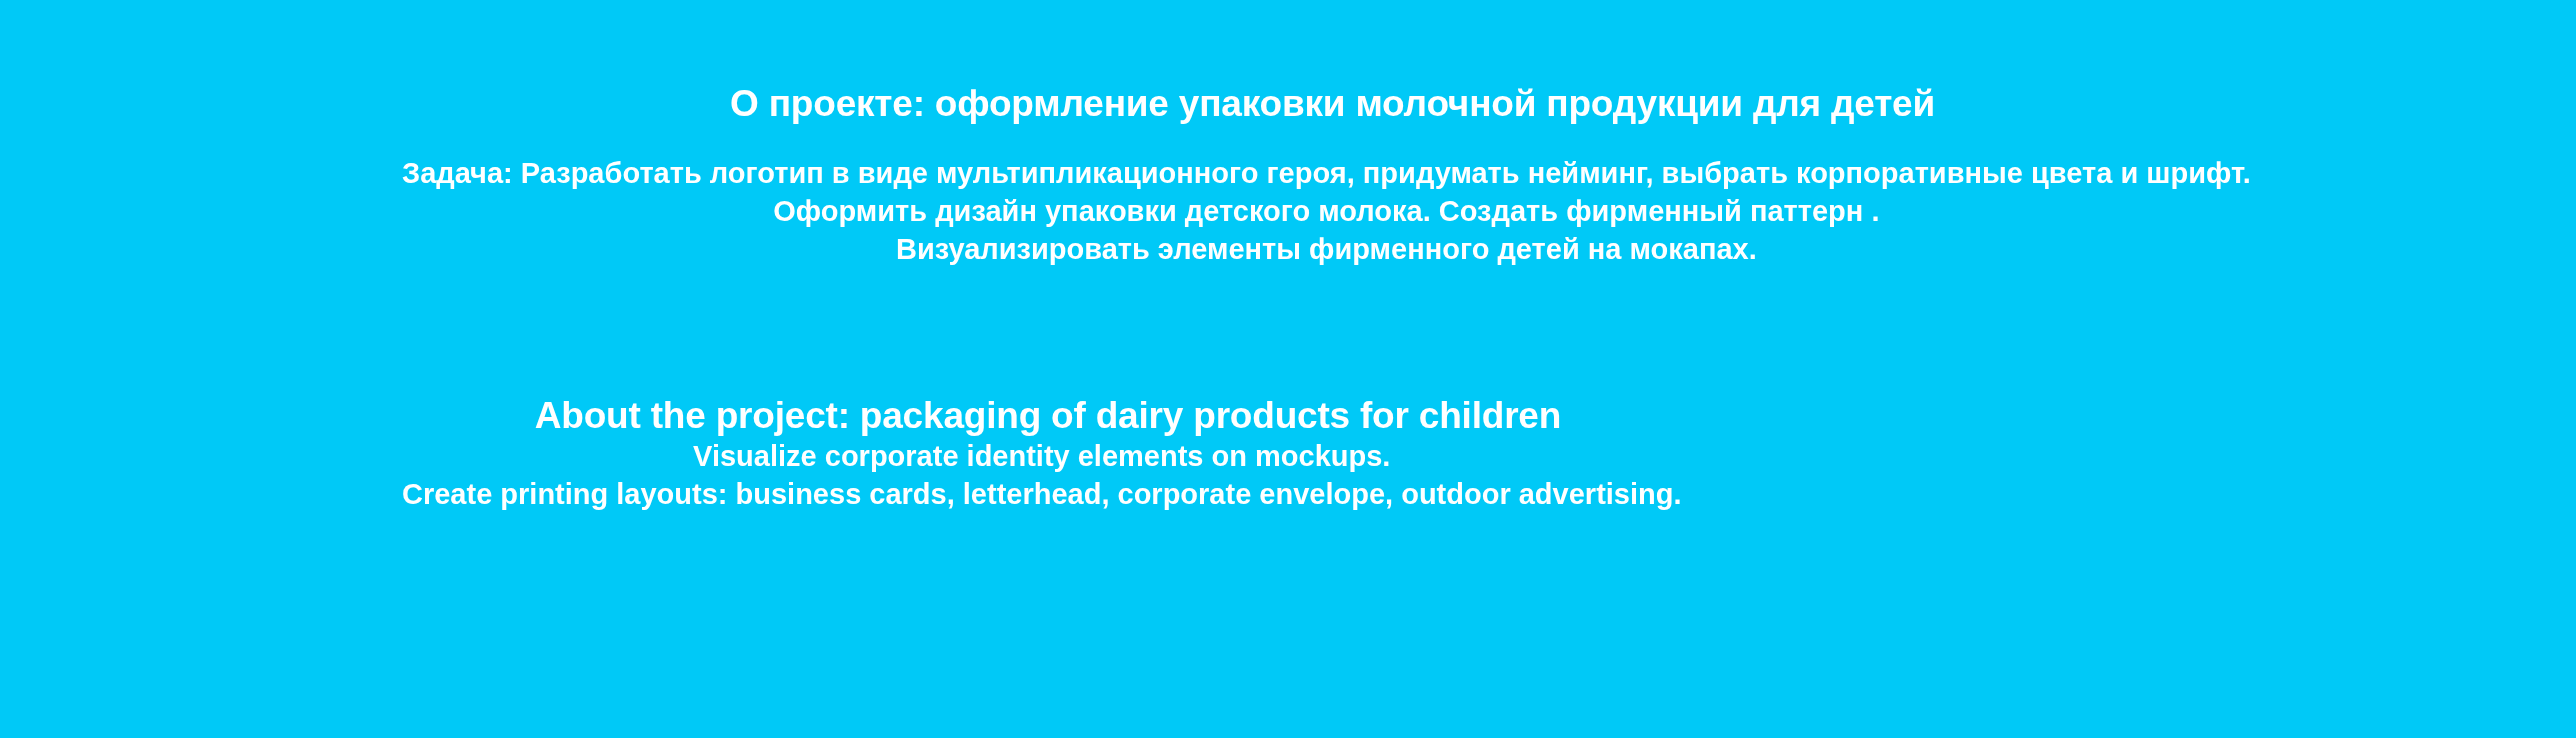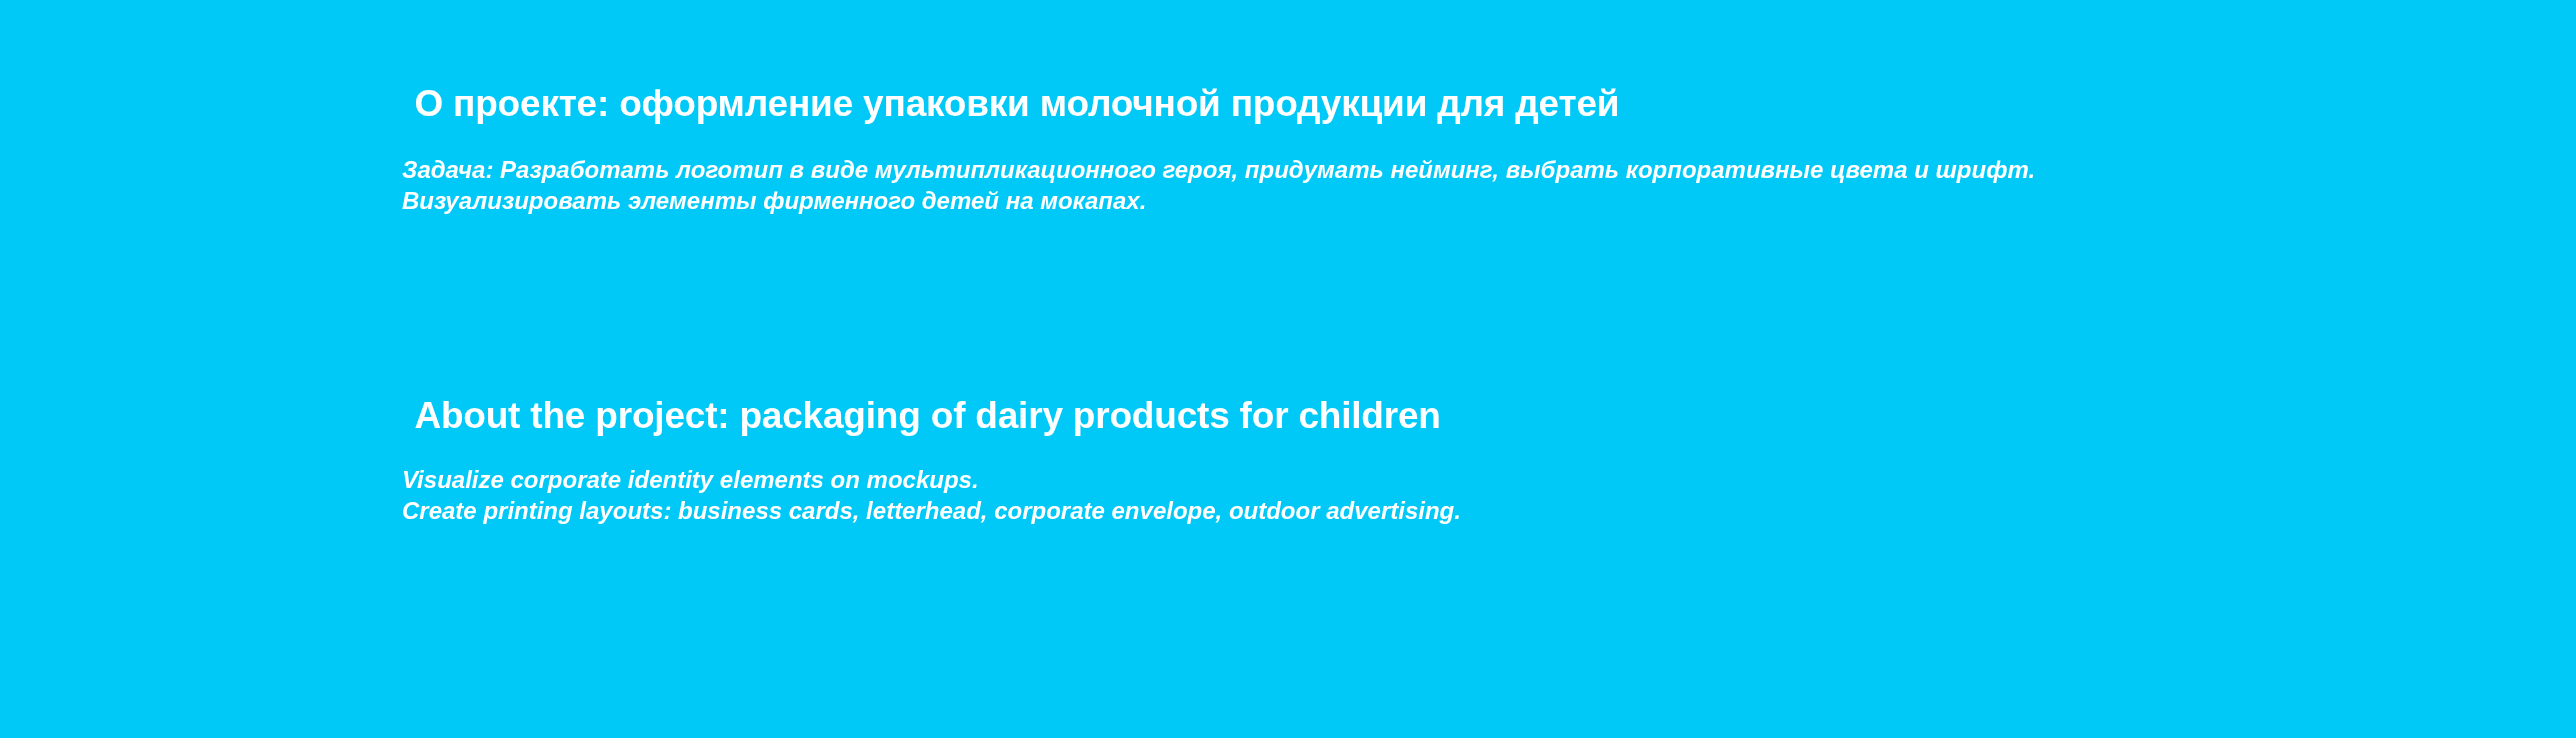--- a/index.html
+++ b/index.html
@@ -12,69 +12,69 @@
     background: #00c9f7;
     font-family: "Liberation Sans", sans-serif;
     overflow: hidden;
   }
   .page {
     position: relative;
     width: 2154px;
     height: 738px;
     background: #00c9f7;
     box-sizing: border-box;
+    text-align: center;
   }
   .block {
     position: absolute;
     left: 402px;
     color: #ffffff;
   }
   .heading {
     font-size: 37px;
     font-weight: bold;
     letter-spacing: -0.2px;
     white-space: nowrap;
     line-height: 1.1;
     color: #ffffff;
   }
   .body-line {
-    font-size: 24px;
+    font-size: 29px;
     font-weight: bold;
     line-height: 1.32;
     white-space: nowrap;
     color: #ffffff;
-    font-style: italic;
   }
   #ru-block {
     top: 84px;
   }
   #ru-block .heading {
     margin-left: 12.4px;
     margin-bottom: 29px;
   }
   #en-block {
     top: 396px;
   }
   #en-block .heading {
     margin-left: 12.4px;
-    margin-bottom: 27px;
   }
   .lines {
     display: block;
   }
 </style>
 </head>
 <body>
 
 <div class="page">
 
   <div class="block" id="ru-block">
     <div class="heading"> О проекте: оформление упаковки молочной продукции для детей</div>
     <div class="lines">
       <div class="body-line">Задача:  Разработать логотип в виде мультипликационного героя, придумать нейминг,  выбрать корпоративные цвета и шрифт.</div>
+      <div class="body-line">Оформить дизайн  упаковки детского молока. Создать фирменный паттерн .</div>
       <div class="body-line">Визуализировать  элементы фирменного детей на мокапах.</div>
     </div>
   </div>
 
   <div class="block" id="en-block">
     <div class="heading"> About the project: packaging of dairy products for children</div>
     <div class="lines">
       <div class="body-line">Visualize corporate identity elements on mockups.</div>
       <div class="body-line">Create printing layouts: business cards, letterhead, corporate envelope, outdoor advertising.</div>
     </div>

